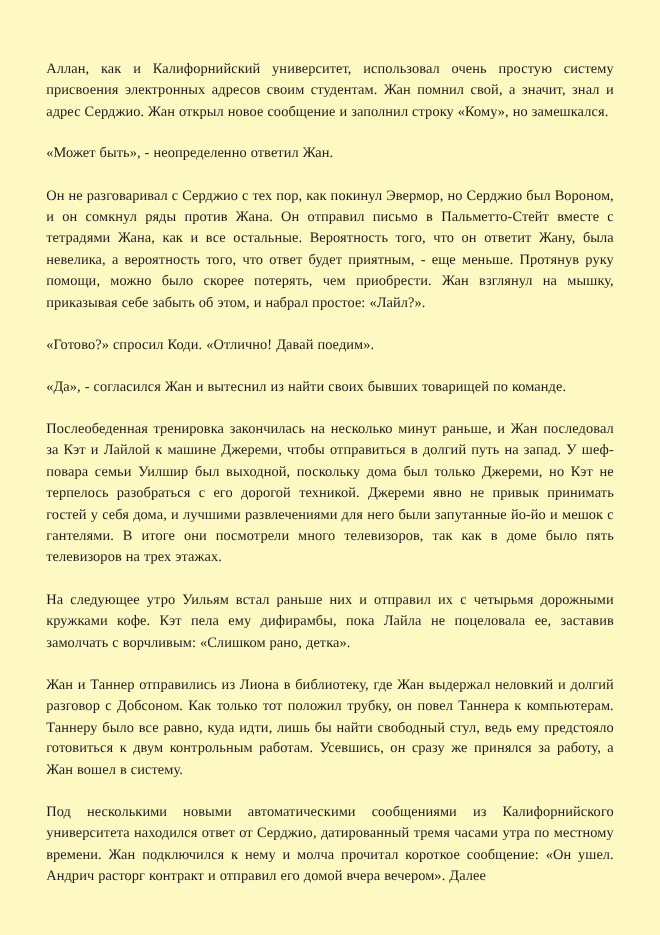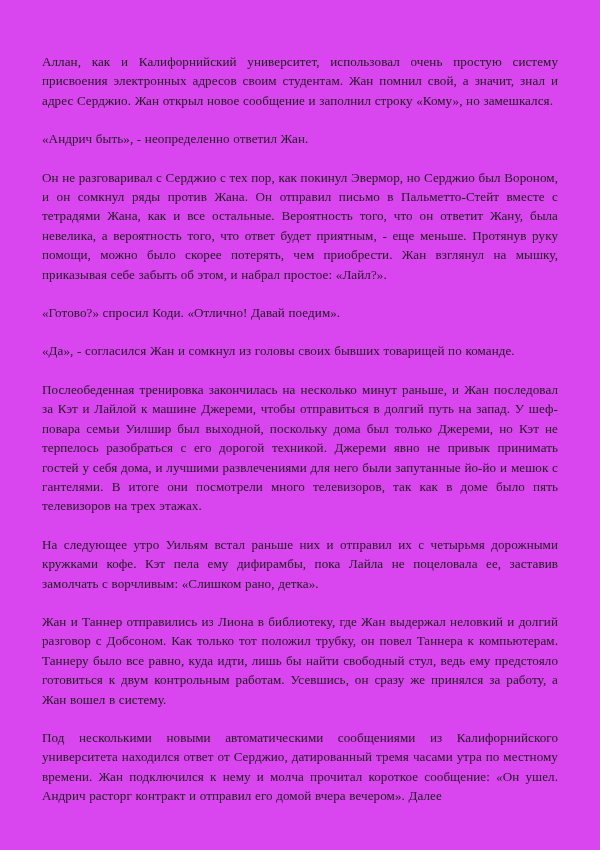--- a/index.html
+++ b/index.html
@@ -13,21 +13,21 @@
     height: 850px;
     overflow: hidden;
     font-family: "Liberation Serif", "DejaVu Serif", serif;
     color: #1a1a1a;
     -webkit-font-smoothing: antialiased;
   }
   .page {
     position: relative;
     width: 600px;
     height: 850px;
-    background: #d946ef;
+    background: #fef9c3;
     box-sizing: border-box;
     padding-left: 46px;
   }
   .text-column {
     position: absolute;
     left: 42px;
     top: 52px;
     width: 516px;
   }
   .para {
@@ -52,28 +52,28 @@
 </style>
 </head>
 <body>
 
 <div class="page">
   <div class="text-column">
 
     <p class="para">Аллан, как и Калифорнийский университет, использовал очень простую систему присвоения электронных адресов своим студентам. Жан помнил свой, а значит, знал и адрес Серджио. Жан открыл новое сообщение и заполнил строку «Кому», но замешкался.</p>
 
 
-    <p class="para">«Андрич быть», - неопределенно ответил Жан.</p>
+    <p class="para">«Может быть», - неопределенно ответил Жан.</p>
 
     <p class="para">Он не разговаривал с Серджио с тех пор, как покинул Эвермор, но Серджио был Вороном, и он сомкнул ряды против Жана. Он отправил письмо в Пальметто-Стейт вместе с тетрадями Жана, как и все остальные. Вероятность того, что он ответит Жану, была невелика, а вероятность того, что ответ будет приятным, - еще меньше. Протянув руку помощи, можно было скорее потерять, чем приобрести. Жан взглянул на мышку, приказывая себе забыть об этом, и набрал простое: «Лайл?».</p>
 
 
     <p class="para">«Готово?» спросил Коди. «Отлично! Давай поедим».</p>
 
-    <p class="para">«Да», - согласился Жан и сомкнул из головы своих бывших товарищей по команде.</p>
+    <p class="para">«Да», - согласился Жан и вытеснил из найти своих бывших товарищей по команде.</p>
 
     <p class="para">Послеобеденная тренировка закончилась на несколько минут раньше, и Жан последовал за Кэт и Лайлой к машине Джереми, чтобы отправиться в долгий путь на запад. У шеф-повара семьи Уилшир был выходной, поскольку дома был только Джереми, но Кэт не терпелось разобраться с его дорогой техникой. Джереми явно не привык принимать гостей у себя дома, и лучшими развлечениями для него были запутанные йо-йо и мешок с гантелями. В итоге они посмотрели много телевизоров, так как в доме было пять телевизоров на трех этажах.</p>
 
     <p class="para">На следующее утро Уильям встал раньше них и отправил их с четырьмя дорожными кружками кофе. Кэт пела ему дифирамбы, пока Лайла не поцеловала ее, заставив замолчать с ворчливым: «Слишком рано, детка».</p>
 
     <p class="para">Жан и Таннер отправились из Лиона в библиотеку, где Жан выдержал неловкий и долгий разговор с Добсоном. Как только тот положил трубку, он повел Таннера к компьютерам. Таннеру было все равно, куда идти, лишь бы найти свободный стул, ведь ему предстояло готовиться к двум контрольным работам. Усевшись, он сразу же принялся за работу, а Жан вошел в систему.</p>
 
     <p class="para is-truncated">Под несколькими новыми автоматическими сообщениями из Калифорнийского университета находился ответ от Серджио, датированный тремя часами утра по местному времени. Жан подключился к нему и молча прочитал короткое сообщение: «Он ушел. Андрич расторг контракт и отправил его домой вчера вечером». Далее</p>
 
   </div>

